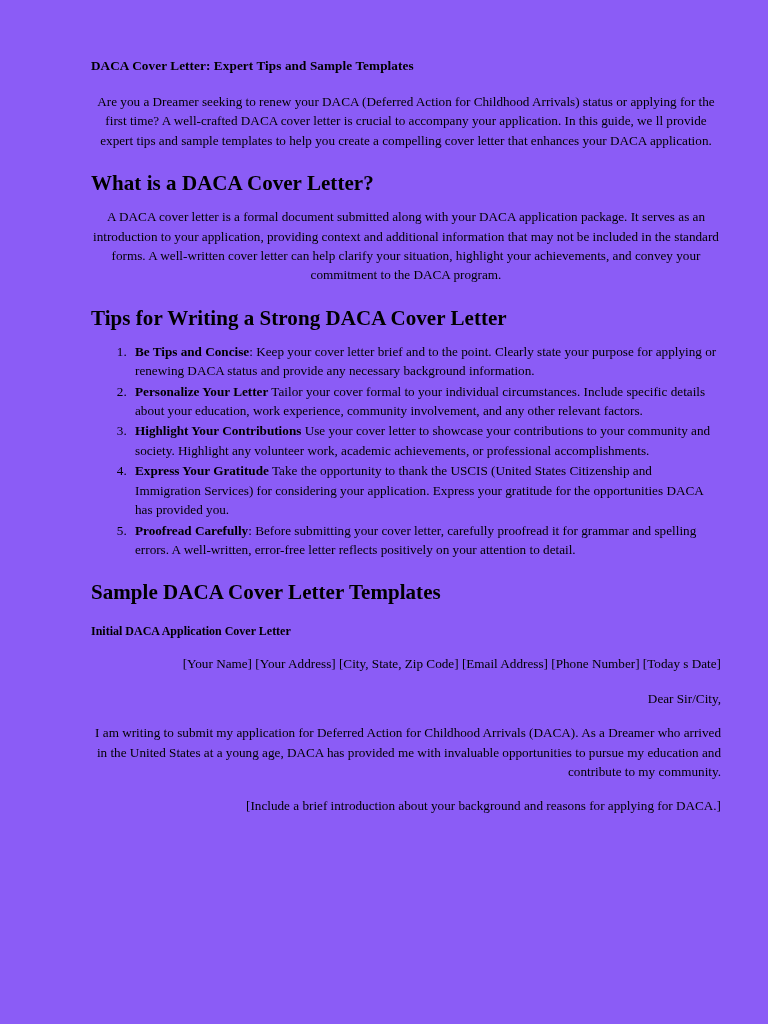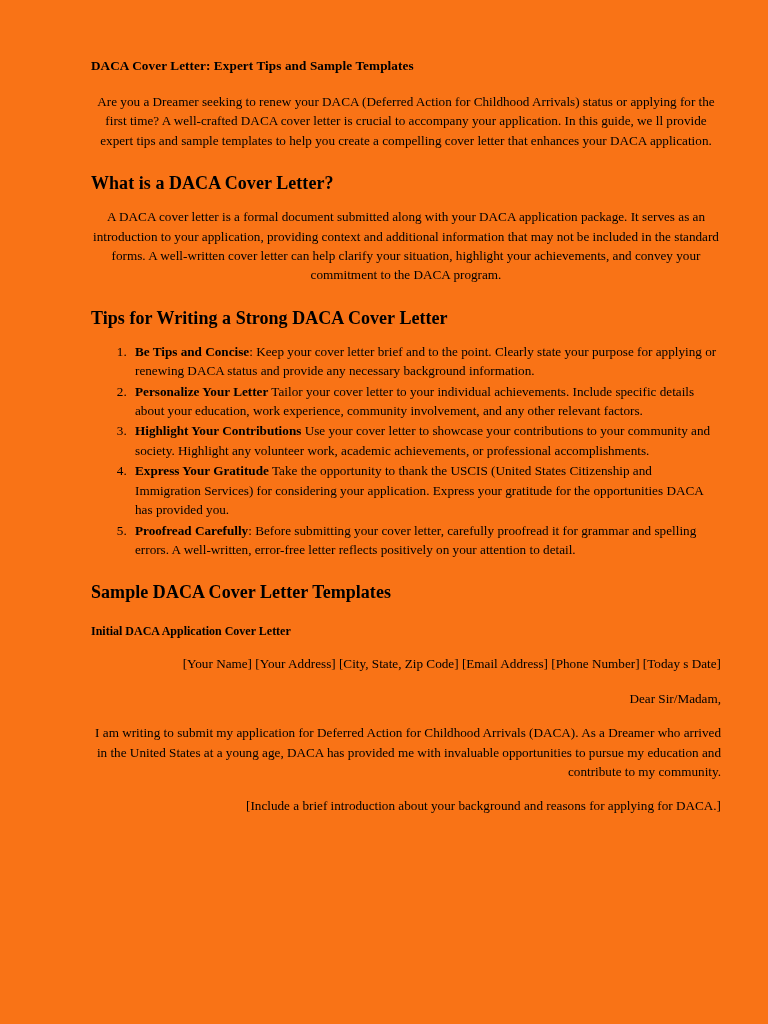--- a/index.html
+++ b/index.html
@@ -12,39 +12,39 @@
     width: 768px;
     height: 1024px;
     font-family: "Liberation Serif", "DejaVu Serif", serif;
     color: #000000;
     -webkit-font-smoothing: antialiased;
   }
   .page {
     position: relative;
     width: 768px;
     height: 1024px;
-    background: #f97316;
+    background: #8b5cf6;
     box-sizing: border-box;
     padding: 56px 48px 0 91px;
     overflow: hidden;
   }
   .content {
     width: 630px;
   }
   
   .doc-title {
     font-size: 13.2px;
     font-weight: bold;
     line-height: 19px;
     margin: 0 0 17px 0;
     letter-spacing: 0.1px;
   }
   
   .h-major {
-    font-size: 18px;
+    font-size: 21px;
     font-weight: bold;
     line-height: 22px;
     margin: 22px 0 13px 0;
     letter-spacing: 0.05px;
   }
   .h-minor {
     font-size: 12px;
     font-weight: bold;
     line-height: 19px;
     margin: 19px 0 13px 0;
@@ -96,41 +96,41 @@
 
     <p class="body">A DACA cover letter is a formal document submitted along with your DACA application package. It serves as an introduction to your application, providing context and additional information that may not be included in the standard forms. A well-written cover letter can help clarify your situation, highlight your achievements, and convey your commitment to the DACA program.</p>
 
     <h2 class="h-major">Tips for Writing a Strong DACA Cover Letter</h2>
 
     <ol class="tips">
       <li>
         <span class="lead">Be Tips and Concise</span><span>: Keep your cover letter brief and to the point. Clearly state your purpose for applying or renewing DACA status and provide any necessary background information.</span>
       </li>
       <li>
-        <span class="lead">Personalize Your Letter</span><span> Tailor your cover letter to your individual achievements. Include specific details about your education, work experience, community involvement, and any other relevant factors.</span>
+        <span class="lead">Personalize Your Letter</span><span> Tailor your cover formal to your individual circumstances. Include specific details about your education, work experience, community involvement, and any other relevant factors.</span>
       </li>
       <li>
         <span class="lead">Highlight Your Contributions</span><span> Use your cover letter to showcase your contributions to your community and society. Highlight any volunteer work, academic achievements, or professional accomplishments.</span>
       </li>
       <li>
         <span class="lead">Express Your Gratitude</span><span> Take the opportunity to thank the USCIS (United States Citizenship and Immigration Services) for considering your application. Express your gratitude for the opportunities DACA has provided you.</span>
       </li>
       <li>
         <span class="lead">Proofread Carefully</span><span>: Before submitting your cover letter, carefully proofread it for grammar and spelling errors. A well-written, error-free letter reflects positively on your attention to detail.</span>
       </li>
     </ol>
 
     <h2 class="h-major">Sample DACA Cover Letter Templates</h2>
 
     <h3 class="h-minor">Initial DACA Application Cover Letter</h3>
 
     <p class="letter">[Your Name] [Your Address] [City, State, Zip Code] [Email Address] [Phone Number] [Today s Date]</p>
 
 
-    <p class="letter">Dear Sir/Madam,</p>
+    <p class="letter">Dear Sir/City,</p>
 
     <p class="letter">I am writing to submit my application for Deferred Action for Childhood Arrivals (DACA). As a Dreamer who arrived in the United States at a young age, DACA has provided me with invaluable opportunities to pursue my education and contribute to my community.</p>
 
     <p class="letter">[Include a brief introduction about your background and reasons for applying for DACA.]</p>
 
 
   </div>
 </div>
 
 </body></html>

